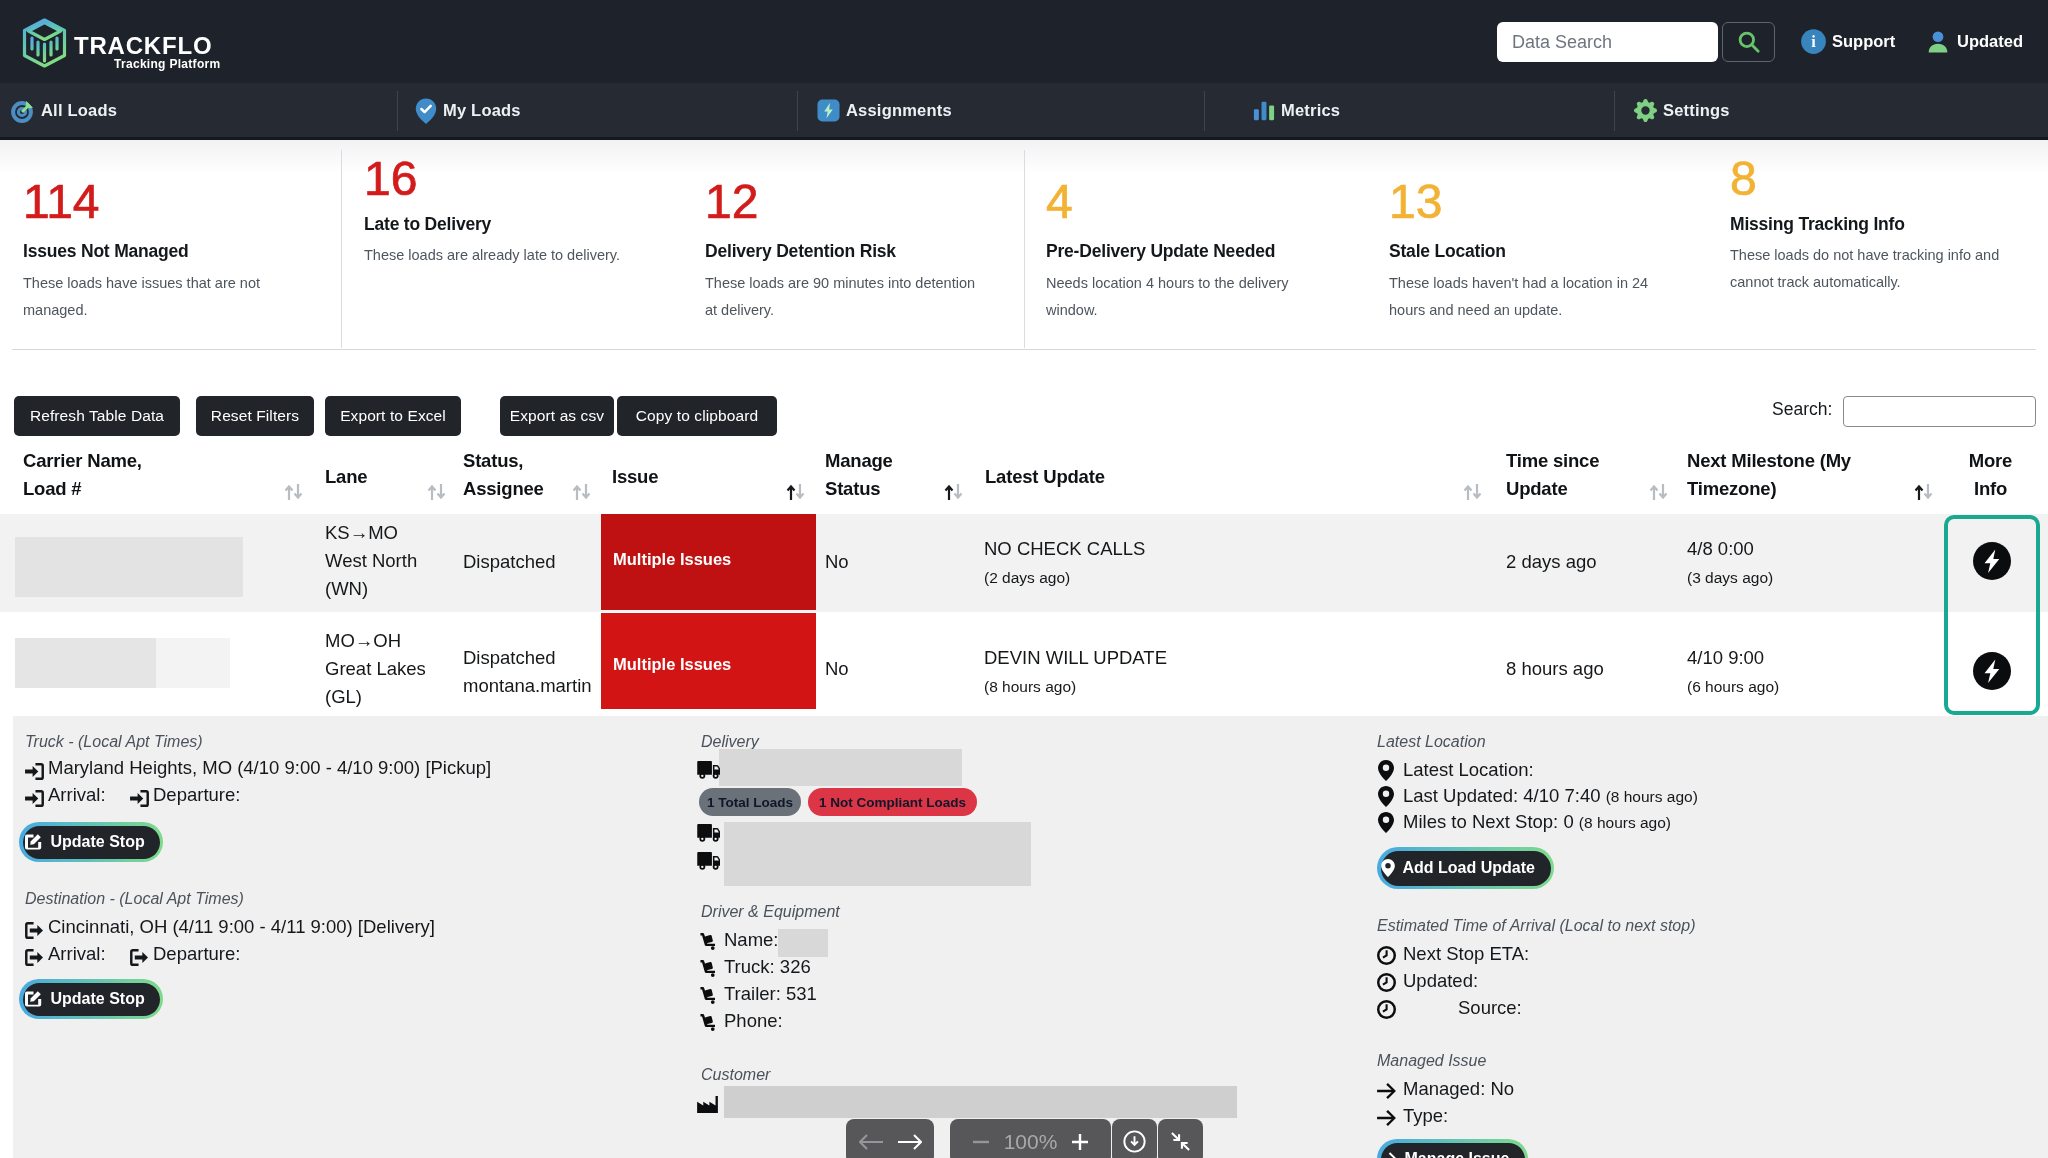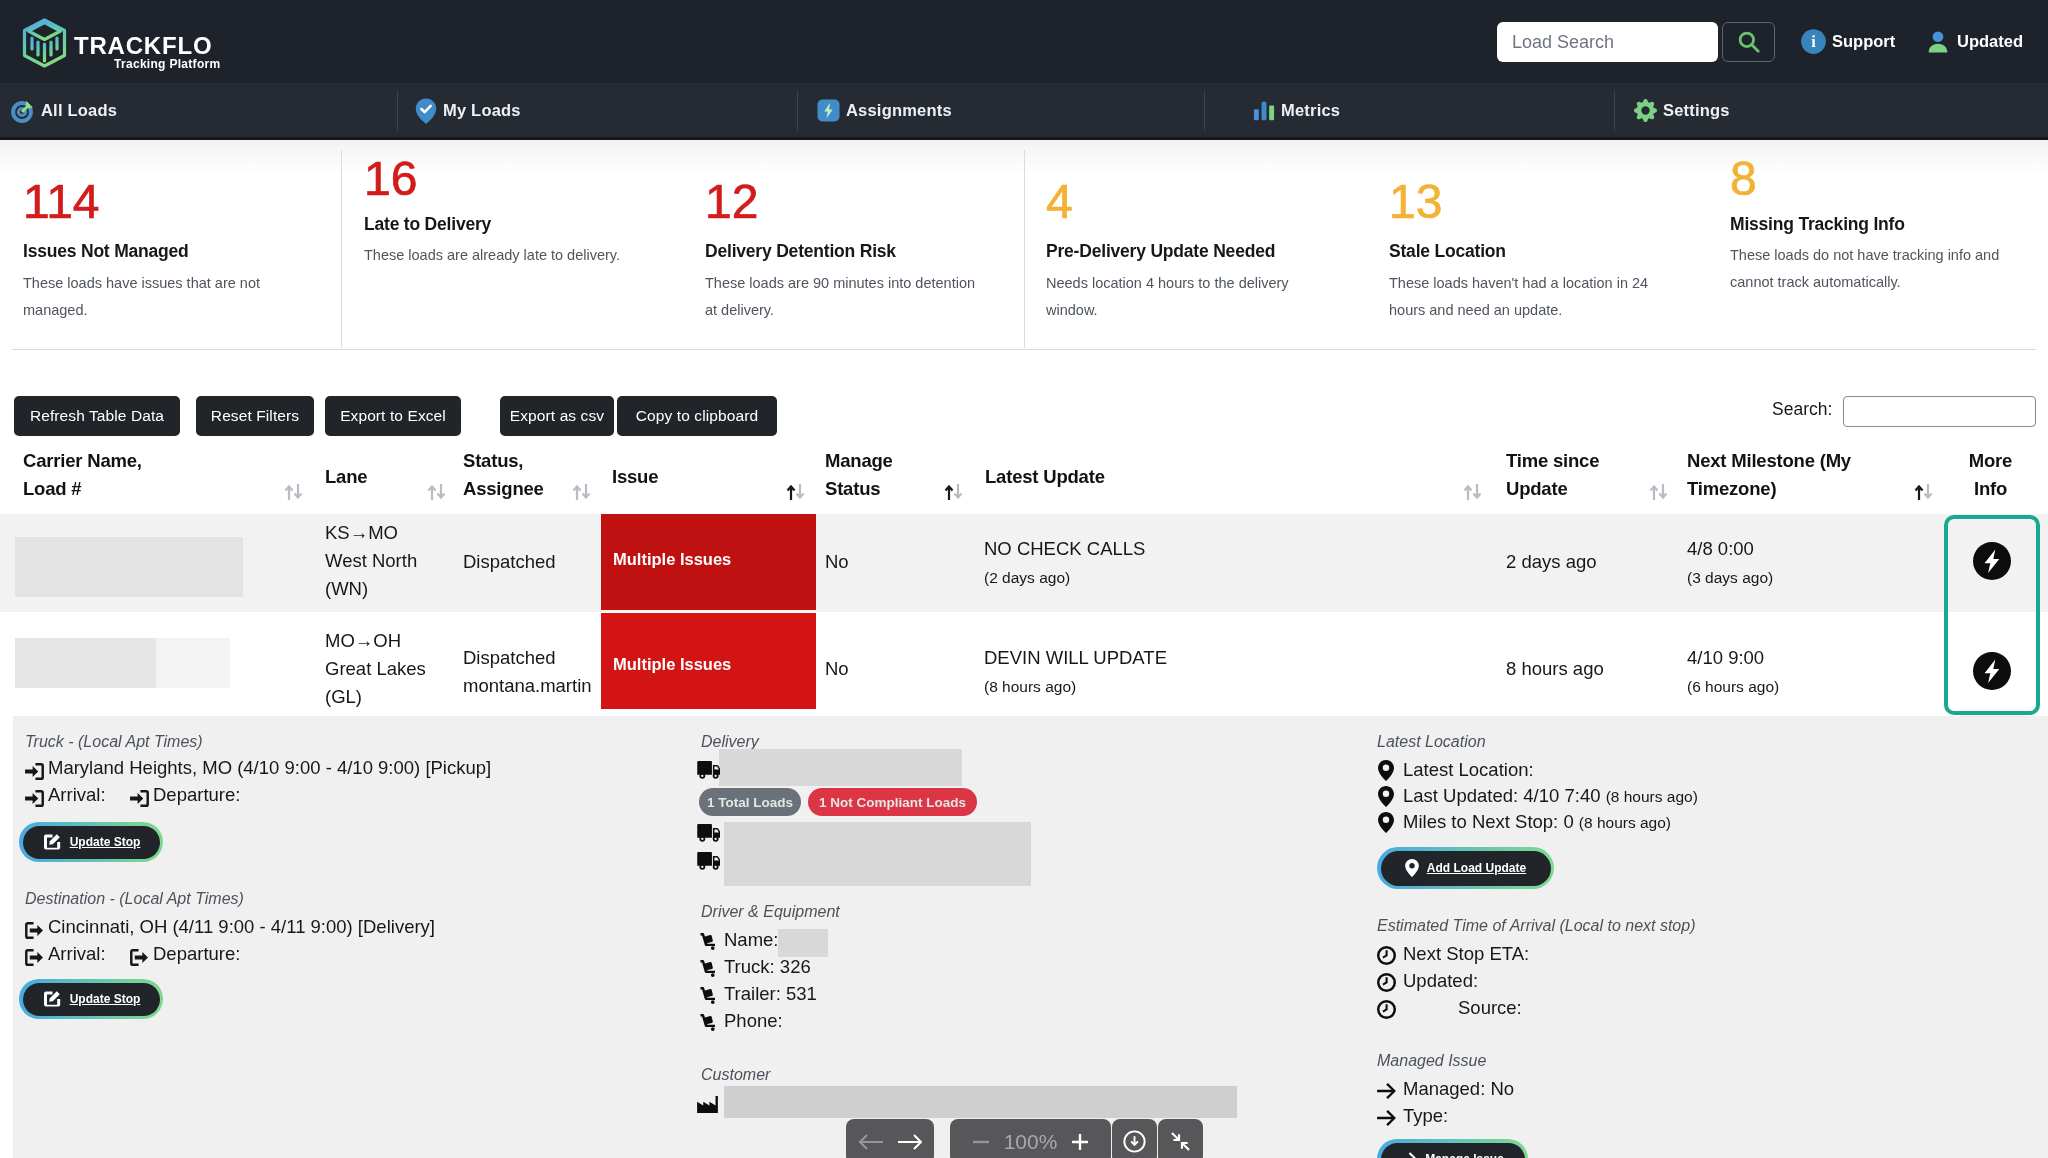--- a/index.html
+++ b/index.html
@@ -45,22 +45,22 @@
 .redact { position:absolute; }
 #tealbox { position:absolute; left:1944px; top:515px; width:96px; height:200px; border:4px solid #19a990; border-radius:10px; }
 .bolt { position:absolute; width:38px; height:38px; }
 
 
 #panel { position:absolute; left:13px; top:716px; width:2035px; height:442px; background:#f0f0f1; }
 .ptitle { position:absolute; font-style:italic; font-size:16px; color:#4b525a; }
 .pline { position:absolute; font-size:18.5px; color:#15181b; white-space:nowrap; }
 .psmall { font-size:15.5px; }
 .gwrap { position:absolute; border-radius:24px; background:linear-gradient(90deg,#47aae2,#7eda8b); display:flex; align-items:center; justify-content:center; }
-.gwrap .inner { background:#212529; border-radius:20px; width:calc(100% - 7px); height:calc(100% - 7px); display:flex; align-items:center; justify-content:center; color:#fff; font-size:12px; font-weight:700; white-space:nowrap;text-decoration:underline; }
-.badge { position:absolute; height:28px; border-radius:14px; color:#e5e5e5; font-size:13.5px; font-weight:700; display:flex; align-items:center; justify-content:center; white-space:nowrap; }
+.gwrap .inner { background:#212529; border-radius:20px; width:calc(100% - 7px); height:calc(100% - 7px); display:flex; align-items:center; justify-content:flex-start; color:#fff; font-size:16px; font-weight:700; white-space:nowrap; }
+.badge { position:absolute; height:28px; border-radius:14px; color:#0f172a; font-size:13.5px; font-weight:700; display:flex; align-items:center; justify-content:center; white-space:nowrap; }
 
 
 .tbox { position:absolute; top:1119px; height:45px; background:#57575a; border-radius:8px; display:flex; align-items:center; justify-content:center; }
 </style>
 </head>
 <body>
 
 <div class="a" id="header"></div>
 <div class="a" id="nav"></div>
 
@@ -74,21 +74,21 @@
   </defs>
   <g stroke="url(#lg)" stroke-width="3.2" fill="none" stroke-linejoin="round" stroke-linecap="round">
     <path d="M22.5 2 L42.5 12.5 V37.5 L22.5 48 L2.5 37.5 V12.5 Z"></path>
     <path d="M22.5 4.5 L38.5 13 L22.5 21.5 L6.5 13 Z"></path>
     <path d="M10 20 V31 M16 24 V37 M22.5 26 V43 M29 24 V37 M35 20 V31"></path>
   </g>
 </svg>
 <div class="a" id="brand">TRACKFLO</div>
 <div class="a" id="brandsub">Tracking Platform</div>
 
-<div class="a" id="loadsearch">Load Search</div>
+<div class="a" id="loadsearch">Data Search</div>
 <div class="a" id="searchbtn">
   <svg width="26" height="26" viewBox="0 0 24 24">
       <g fill="none" stroke="#67c36c" stroke-width="2.6">
         <circle cx="10" cy="10" r="6.2"></circle>
         <path d="M14.8 14.8 L20.5 20.5" stroke-linecap="round"></path>
       </g>
     </svg>
 </div>
 <div class="hdritem" style="left:1800px">
   <svg width="27" height="27" viewBox="0 0 24 24">

